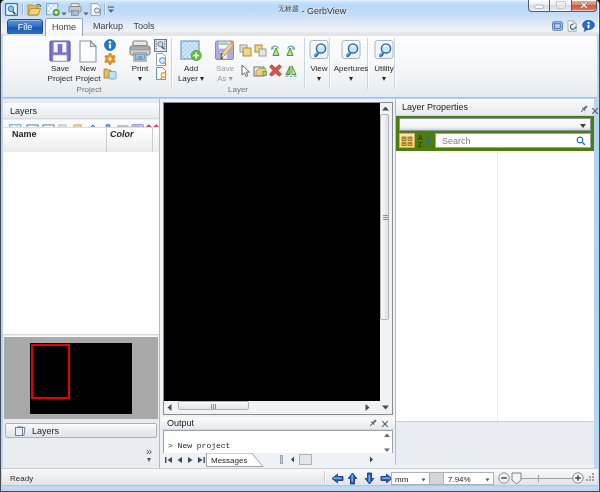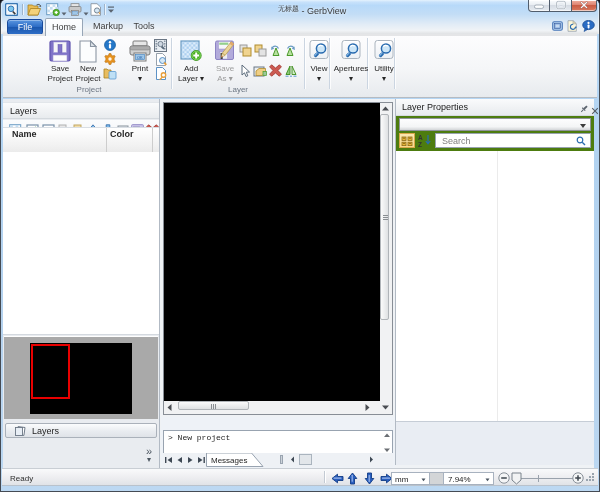--- a/index.html
+++ b/index.html
@@ -451,21 +451,21 @@
           <path d="M2.5 2.5 L8.5 2.5 L10.5 4.5 L10.5 10.5 L2.5 10.5 Z" fill="#fdfdfd" stroke="#8a84b8" stroke-width="0.6"></path>
           <path d="M3.5 11 L9.5 5 L11.3 6.8 L5.3 12.8 L3 13 Z" fill="#e8c86a" stroke="#b09440" stroke-width="0.6"></path>
           <path d="M3.5 11 L3 13 L5.3 12.8 Z" fill="#e06a5a"></path>
         </svg></span>
         <span class="abs" style="left:143px;top:4px;"><svg width="13" height="13" viewBox="0 0 13 13">
           <path d="M2.6 0.8 L6.5 4 L10.4 0.8 L12.4 2.8 L9 6.5 L12.4 10.2 L10.4 12.2 L6.5 9 L2.6 12.2 L0.6 10.2 L4 6.5 L0.6 2.8 Z" fill="#cc5a52" stroke="#a03830" stroke-width="0.8"></path>
         </svg></span>
       </div>
       <div class="lcolhead">
         <span style="position:absolute;left:9px;top:1px;">Name</span>
-        <span style="position:absolute;left:107px;top:1px;">Color</span>
+        <span style="position:absolute;left:107px;top:1px;font-style:italic;">Color</span>
         <span style="position:absolute;left:103px;top:0;bottom:0;width:1px;background:#cdcdcd;"></span>
         <span style="position:absolute;left:149px;top:0;bottom:0;width:1px;background:#cdcdcd;"></span>
       </div>
       <div class="llist"></div>
       <div class="lthumb">
         <div style="position:absolute;left:26px;top:6px;width:102px;height:71px;background:#000;"></div>
         <div style="position:absolute;left:27px;top:7px;width:39px;height:55px;border:2px solid #e80000;background:#000;"></div>
       </div>
       <div class="ltab phead" id="ltabbar">
         <svg class="abs" style="left:8px;top:2px;" width="12" height="11" viewBox="0 0 12 11">
@@ -501,22 +501,34 @@
           <span class="grip" style="top:2px;left:36px;width:1px;height:5px;background:#8a8e92;"></span>
         </div>
       </div>
       <div style="position:absolute;left:216px;top:298px;width:11px;height:12px;">
         <svg style="position:absolute;left:1px;top:3px;" width="9" height="7">
             <path d="M1 1.5 L4.5 5.5 L8 1.5 Z" fill="#4a4d52"></path>
           </svg>
       </div>
     </div>
     <div class="opanel">
+      <div class="ohead phead">Output
+        <span class="abs" style="left:207px;top:1px;"><svg width="10" height="10" viewBox="0 0 10 10">
+              <g transform="rotate(45 5 5)" fill="#5c646e">
+                <rect x="4.1" y="0.8" width="1.8" height="4.2"></rect>
+                <rect x="2.9" y="4.8" width="4.2" height="1.1"></rect>
+                <rect x="4.6" y="5.9" width="0.9" height="3.1"></rect>
+              </g>
+            </svg></span>
+        <span class="abs" style="left:220px;top:2px;"><svg width="8" height="8" viewBox="0 0 8 8">
+              <path d="M1.2 1.2 L6.8 6.8 M6.8 1.2 L1.2 6.8" stroke="#555d66" stroke-width="1.1"></path>
+            </svg></span>
+      </div>
       <div class="obody">
-          <div style="padding:2px 0 0 4px;font-family:Liberation Mono, monospace;">&gt; New project</div>
+          <div style="padding:10px 0 0 4px;font-family:Liberation Mono, monospace;">&gt; New project</div>
         <svg class="abs" style="right:1px;top:1px;" width="8" height="7">
             <path d="M1 5 L4 1.5 L7 5 Z" fill="#6a6e73"></path>
           </svg>
         <svg class="abs" style="right:1px;bottom:1px;" width="8" height="7">
             <path d="M1 1.5 L4 5 L7 1.5 Z" fill="#6a6e73"></path>
           </svg>
       </div>
       <div class="otabs" id="otabs">
         <span class="abs" style="left:1px;top:2px;"><svg width="42" height="10" viewBox="0 0 42 10">
           <g fill="#3e4854">

